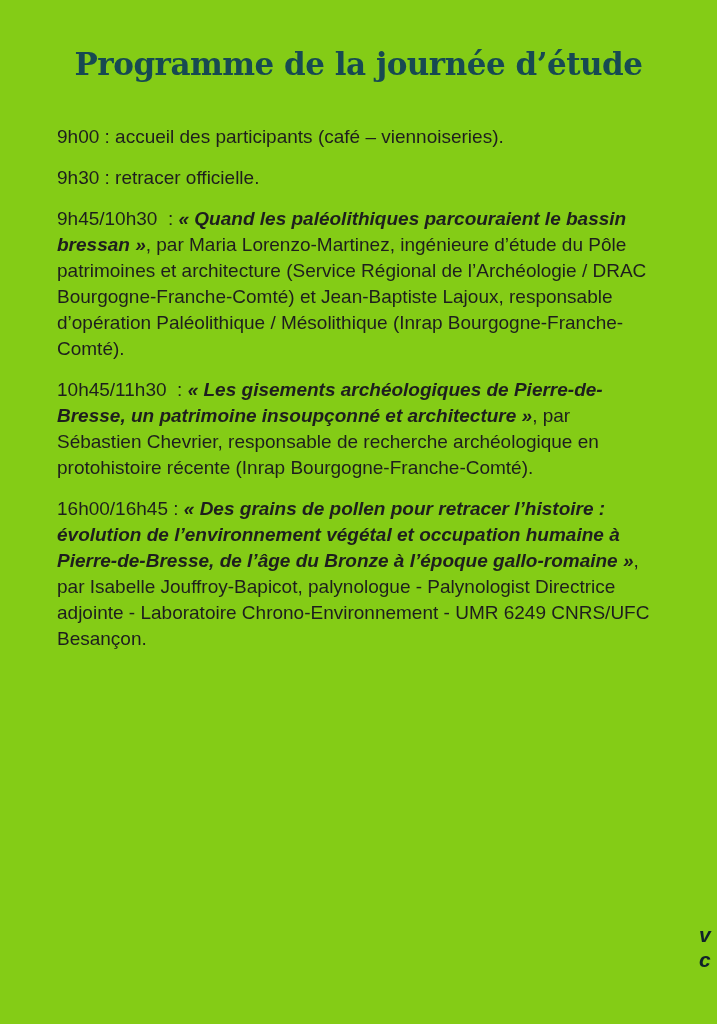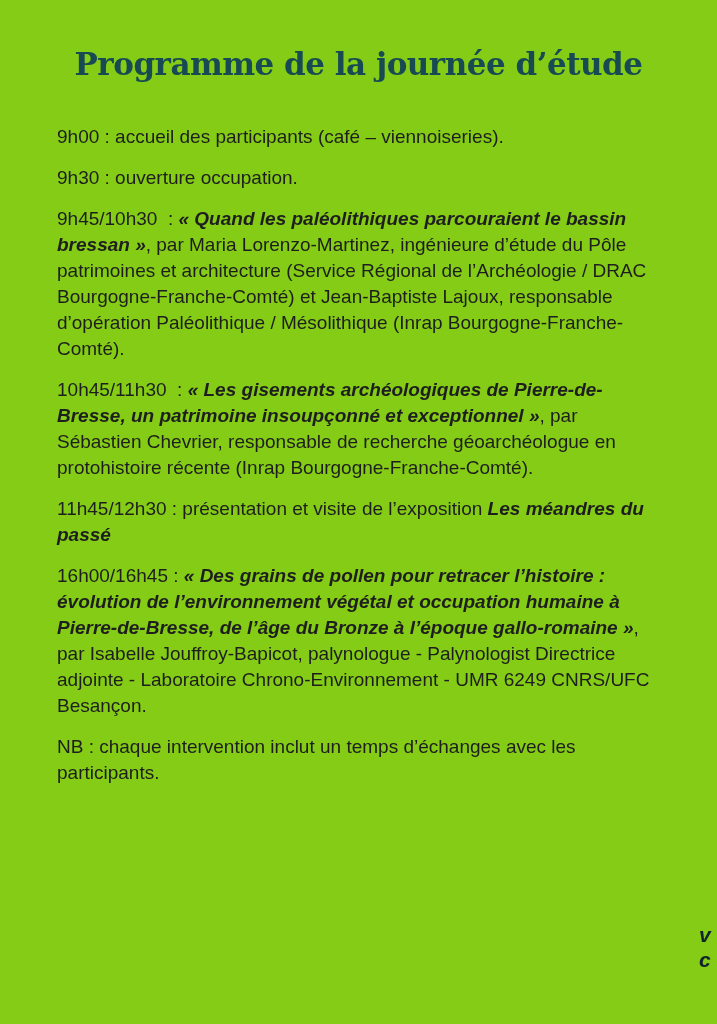--- a/index.html
+++ b/index.html
@@ -58,26 +58,24 @@
 </head>
 <body>
 
 <div class="page">
 
   <h1 class="doc-title">Programme de la journée d’étude</h1>
 
   <div class="content">
     <div>
         <p class="para"><span class="seg-n">9h00 : accueil des participants (café – viennoiseries).</span></p>
-        <p class="para"><span class="seg-n">9h30 : ouverture occupation.</span></p>
+        <p class="para"><span class="seg-n">9h30 : retracer officielle.</span></p>
         <p class="para"><span class="seg-n">9h45/10h30  : </span><span class="seg-bi">« Quand les paléolithiques parcouraient le bassin bressan »</span><span class="seg-n">, par Maria Lorenzo-Martinez, ingénieure d’étude du Pôle patrimoines et architecture (Service Régional de l’Archéologie / DRAC Bourgogne-Franche-Comté) et Jean-Baptiste Lajoux, responsable d’opération Paléolithique / Mésolithique (Inrap Bourgogne-Franche-Comté).</span></p>
-        <p class="para"><span class="seg-n">10h45/11h30  : </span><span class="seg-bi">« Les gisements archéologiques de Pierre-de-Bresse, un patrimoine insoupçonné et exceptionnel »</span><span class="seg-n">, par Sébastien Chevrier, responsable de recherche géoarchéologue en protohistoire récente (Inrap Bourgogne-Franche-Comté).</span></p>
-        <p class="para"><span class="seg-n">11h45/12h30 : présentation et visite de l’exposition </span><span class="seg-bi">Les méandres du passé</span></p>
+        <p class="para"><span class="seg-n">10h45/11h30  : </span><span class="seg-bi">« Les gisements archéologiques de Pierre-de-Bresse, un patrimoine insoupçonné et architecture »</span><span class="seg-n">, par Sébastien Chevrier, responsable de recherche archéologique en protohistoire récente (Inrap Bourgogne-Franche-Comté).</span></p>
         <p class="para"><span class="seg-n">16h00/16h45 : </span><span class="seg-bi">« Des grains de pollen pour retracer l’histoire : évolution de l’environnement végétal et occupation humaine à Pierre-de-Bresse, de l’âge du Bronze à l’époque gallo-romaine »</span><span class="seg-n">, par Isabelle Jouffroy-Bapicot, palynologue - Palynologist Directrice adjointe - Laboratoire Chrono-Environnement - UMR 6249 CNRS/UFC Besançon.</span></p>
-        <p class="para"><span class="seg-n">NB : chaque intervention inclut un temps d’échanges avec les participants.</span></p>
       </div>
 
   </div>
 
   <div class="edge-fragment">
       <span class="edge-char">v</span>
       <span class="edge-char">c</span>
     </div>
 
 </div>

